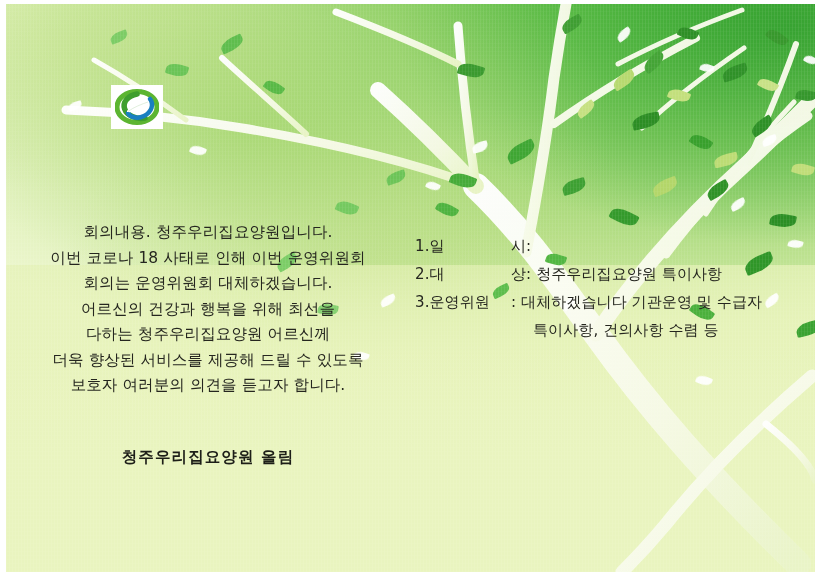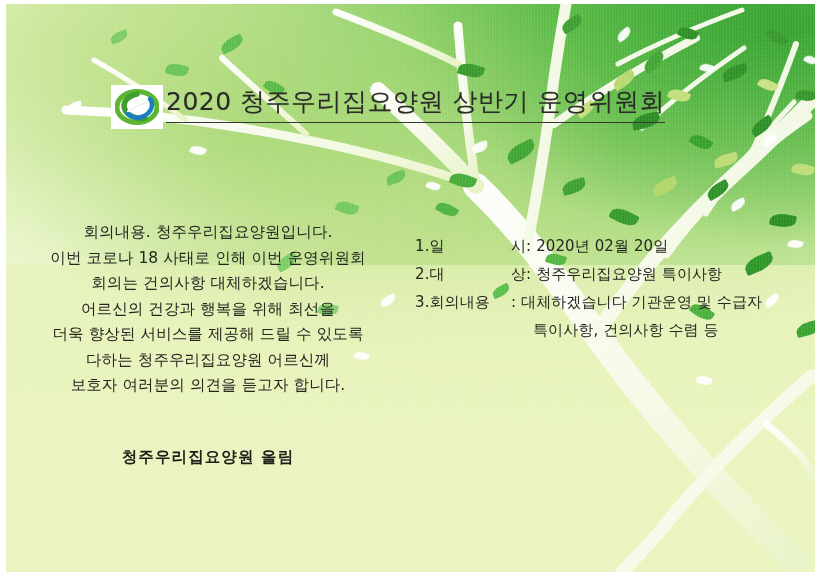--- a/index.html
+++ b/index.html
@@ -260,48 +260,45 @@
 
         <path d="M44 10 A30 22 0 1 0 60 58" fill="none" stroke="#3f9e2e" stroke-width="11" stroke-linecap="round"></path>
 
         <path d="M70 20 C 78 30, 74 46, 58 54 C 44 61, 30 56, 26 48" fill="none" stroke="#1a7fc1" stroke-width="9" stroke-linecap="round"></path>
 
         <path d="M24 44 C 34 28, 52 22, 68 24 C 60 38, 44 48, 24 46 Z" fill="#ffffff"></path>
         <path d="M26 45 C 38 36, 54 30, 66 26" fill="none" stroke="#d8ead4" stroke-width="1.6"></path>
       </svg>
     </div>
 
-    <div class="title-wrap">
-      <div class="title">2020 청주우리집요양원 상반기 운영위원회</div>
-    </div>
 
     <div class="letter">
       <div class="ln">회의내용. 청주우리집요양원입니다.</div>
       <div class="ln">이번 코로나 18 사태로 인해 이번 운영위원회</div>
-      <div class="ln">회의는 건의사항 대체하겠습니다.</div>
+      <div class="ln">회의는 운영위원회 대체하겠습니다.</div>
       <div class="ln">어르신의 건강과 행복을 위해 최선을</div>
+      <div class="ln">다하는 청주우리집요양원 어르신께</div>
       <div class="ln">더욱 향상된 서비스를 제공해 드릴 수 있도록</div>
-      <div class="ln">다하는 청주우리집요양원 어르신께</div>
       <div class="ln">보호자 여러분의 의견을 듣고자 합니다.</div>
     </div>
 
     <div class="signature">청주우리집요양원 올림</div>
 
     <div class="agenda">
 
       <div class="ag-row">
-        <span class="ag-key"><span class="k-num">1.</span><span class="k-lbl">일</span></span><span class="ag-sep">시:</span>&nbsp;<span class="ag-val">2020년 02월 20일</span>
+        <span class="ag-key"><span class="k-num">1.</span><span class="k-lbl">일</span></span><span class="ag-sep">시:</span>&nbsp;
       </div>
 
       <div class="ag-row">
         <span class="ag-key"><span class="k-num">2.</span><span class="k-lbl">대</span></span><span class="ag-sep">상:</span>&nbsp;<span class="ag-val">청주우리집요양원 특이사항</span>
       </div>
 
       <div class="ag-row">
-        <span class="ag-key"><span class="k-num">3.</span><span class="k-lbl">회의내용</span></span><span class="ag-sep">:</span>&nbsp;<span class="ag-val">대체하겠습니다 기관운영 및 수급자</span>
+        <span class="ag-key"><span class="k-num">3.</span><span class="k-lbl">운영위원</span></span><span class="ag-sep">:</span>&nbsp;<span class="ag-val">대체하겠습니다 기관운영 및 수급자</span>
       </div>
 
       <div class="ag-cont">특이사항, 건의사항 수렴 등</div>
     </div>
 
   </div>
 
   <div class="scan-edge-bottom"></div>
   <div class="scan-edge-right"></div>
 </div>

